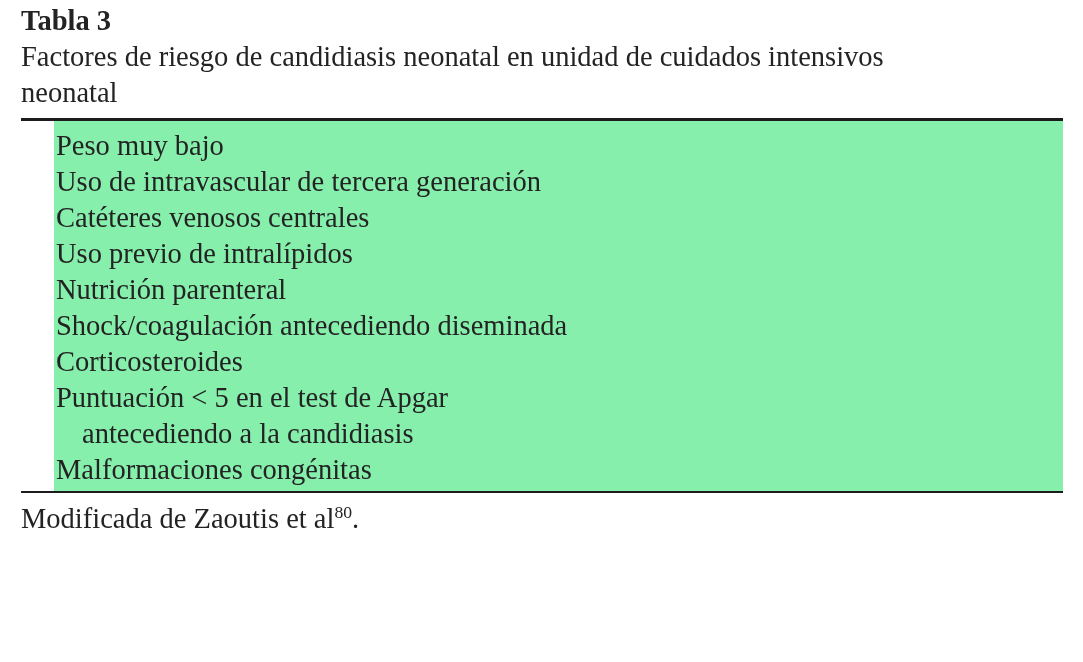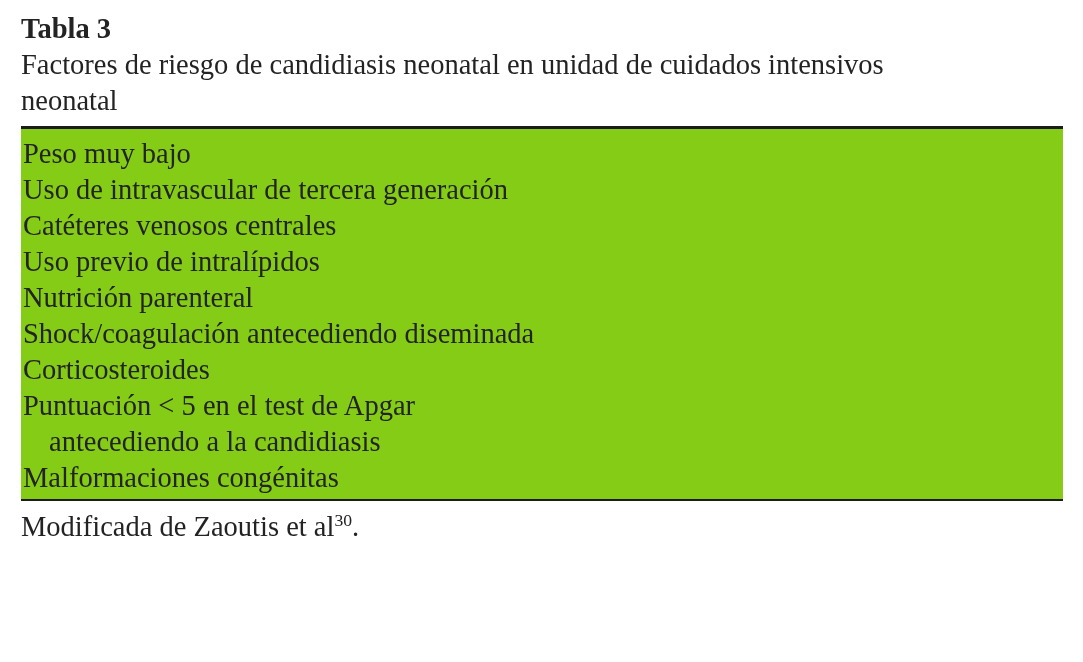--- a/index.html
+++ b/index.html
@@ -7,39 +7,40 @@
     width: 1083px;
     height: 662px;
     background: #ffffff;
     font-family: "Liberation Serif", "DejaVu Serif", serif;
     color: #232323;
     overflow: hidden;
   }
   .table-figure {
     position: absolute;
     left: 21px;
-    top: 11px;
+    top: 3px;
     width: 1042px;
   }
   .table-label {
     font-size: 28.5px;
     line-height: 36px;
     font-weight: bold;
   }
   .caption-line {
     font-size: 28.5px;
     line-height: 36px;
   }
   .rule-top {
     margin-top: 7px;
     border-top: 3px solid #1c1c1c;
   }
   .table-body {
-    background: #84cc16;
+    background: #86efac;
     padding: 7px 4px 3px 2px;
+    margin-left: 33px;
   }
   .row .line {
     font-size: 28.5px;
     line-height: 36px;
     white-space: nowrap;
   }
   .row .line.cont {
     padding-left: 26px;
   }
   .row sub {
@@ -102,16 +103,16 @@
         <div class="line cont"><span>antecediendo a la candidiasis</span></div>
       </div>
       <div class="row">
         <div class="line"><span>Malformaciones congénitas</span></div>
       </div>
     </div>
 
   <div class="rule-bottom"></div>
 
   <div class="footnote">
-    <span>Modificada de Zaoutis et al</span><sup>30</sup><span>.</span>
+    <span>Modificada de Zaoutis et al</span><sup>80</sup><span>.</span>
   </div>
 
 </div>
 
 </body></html>

